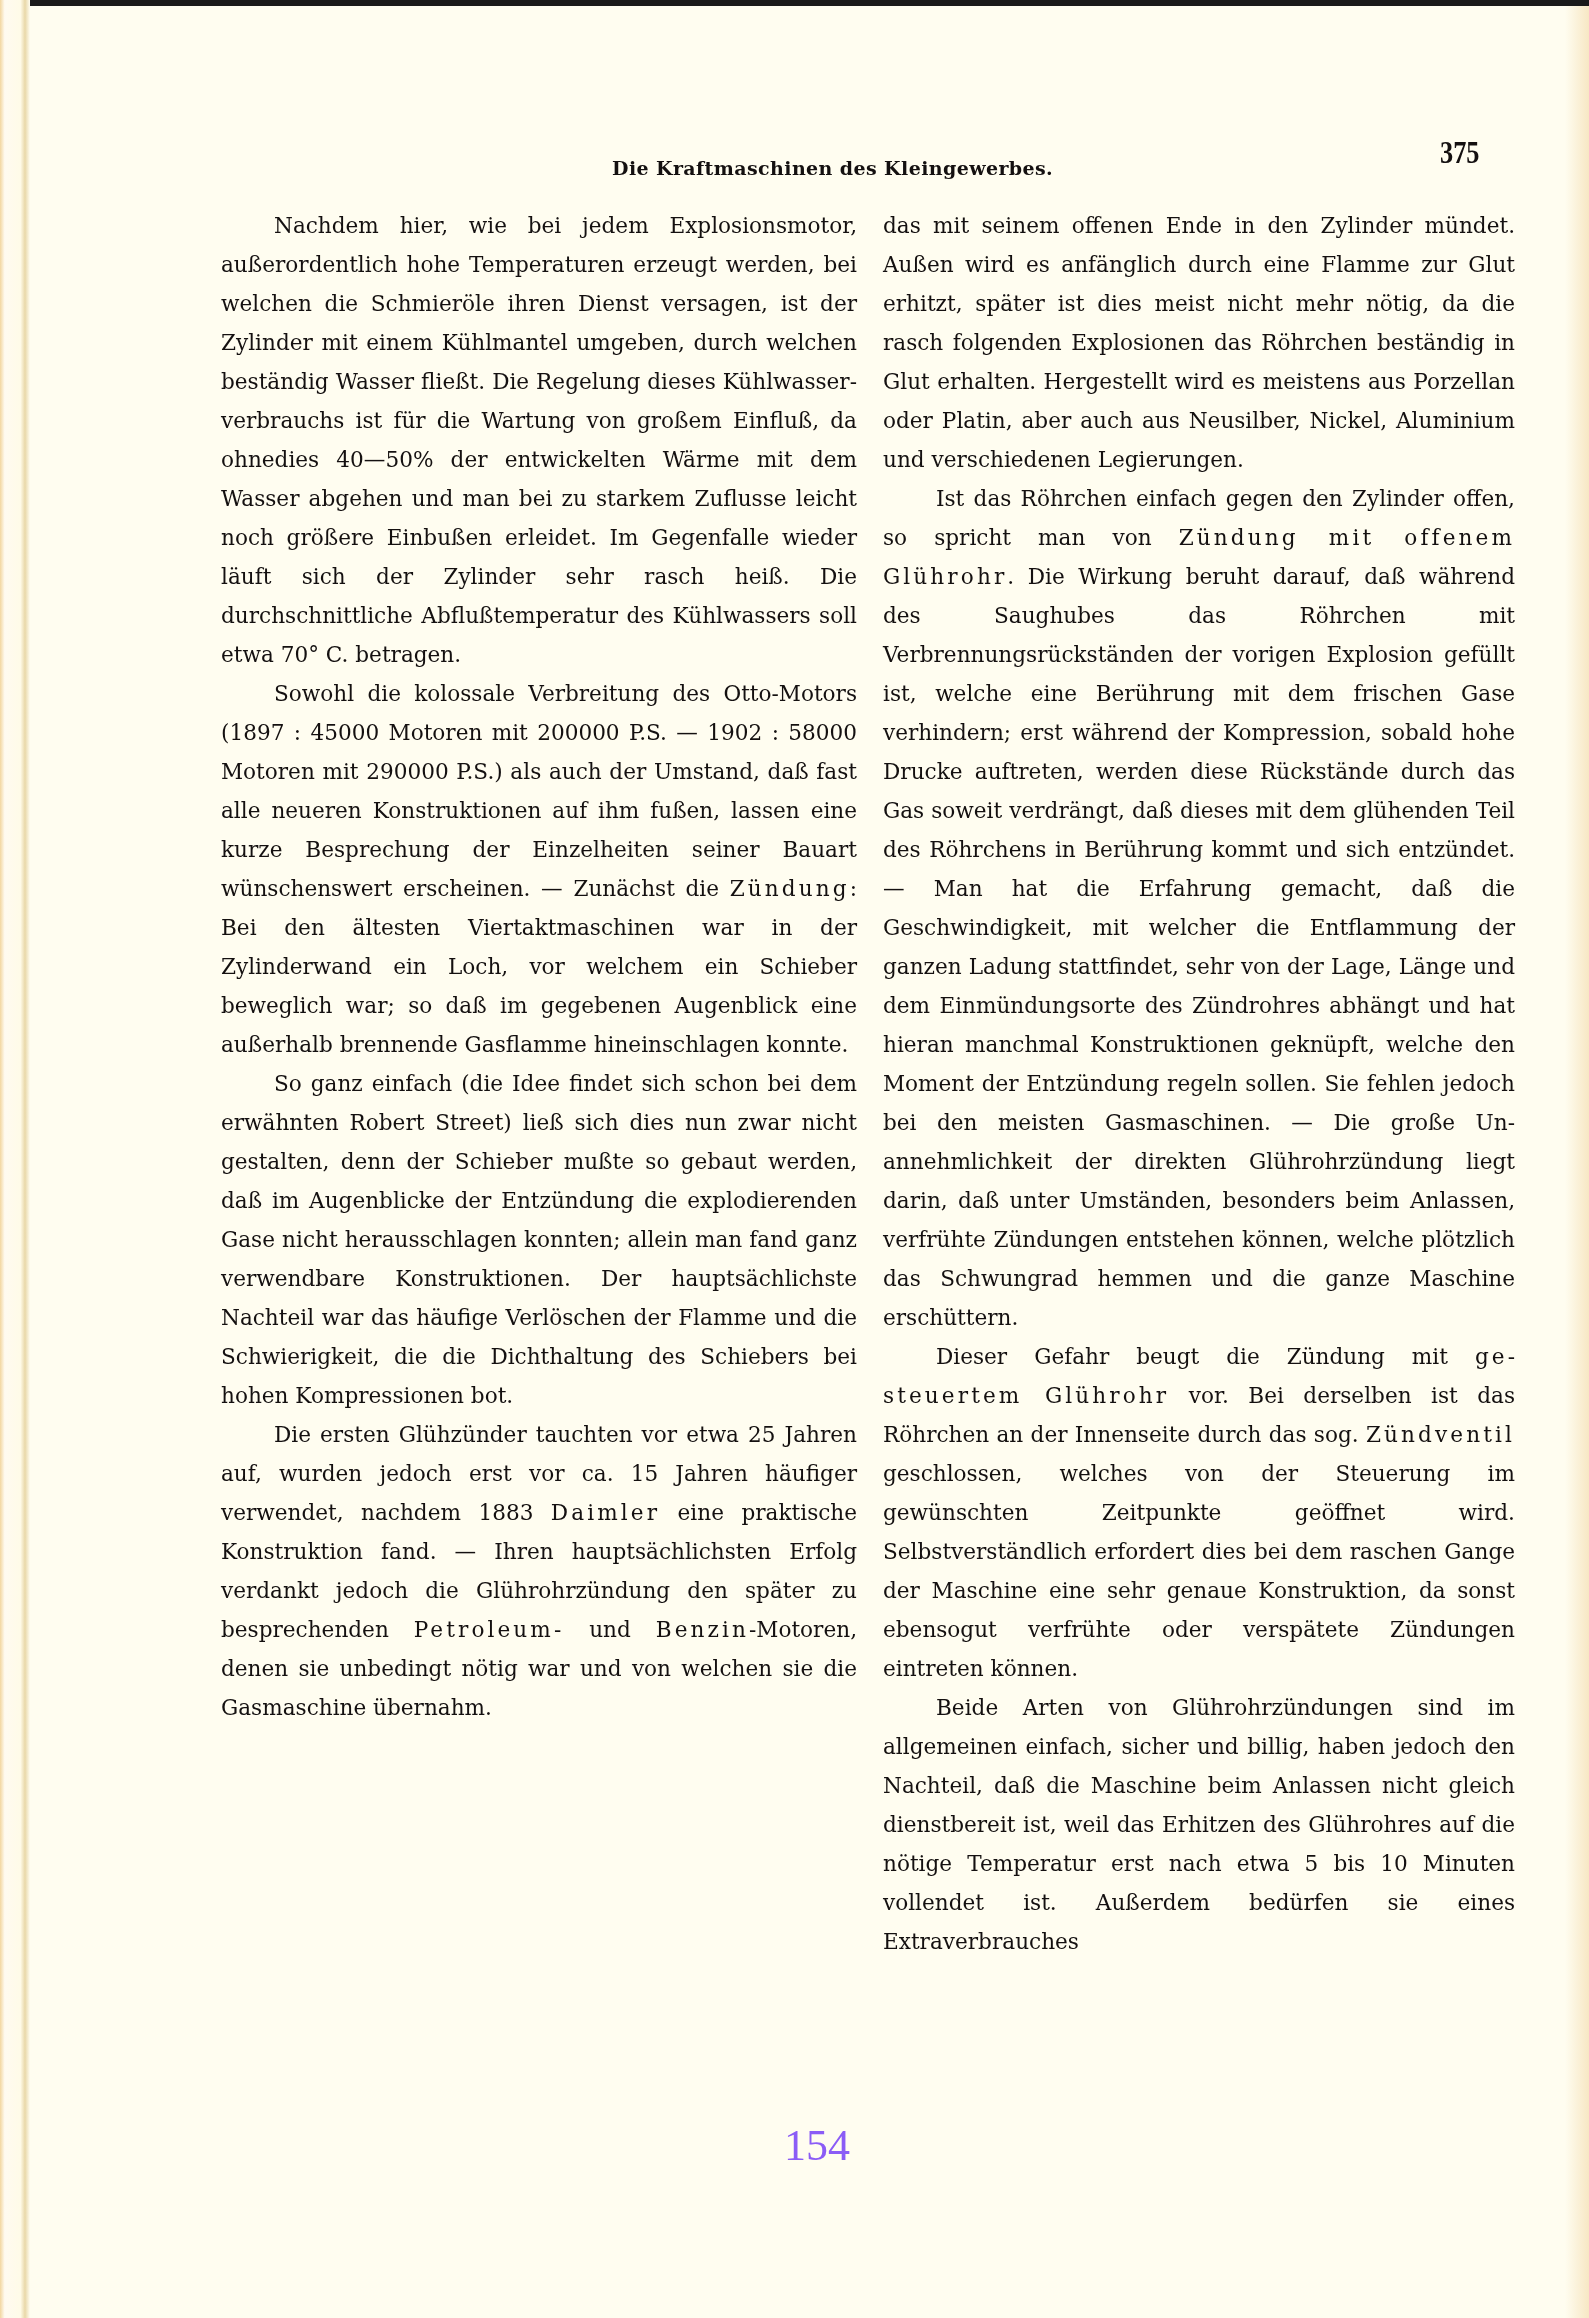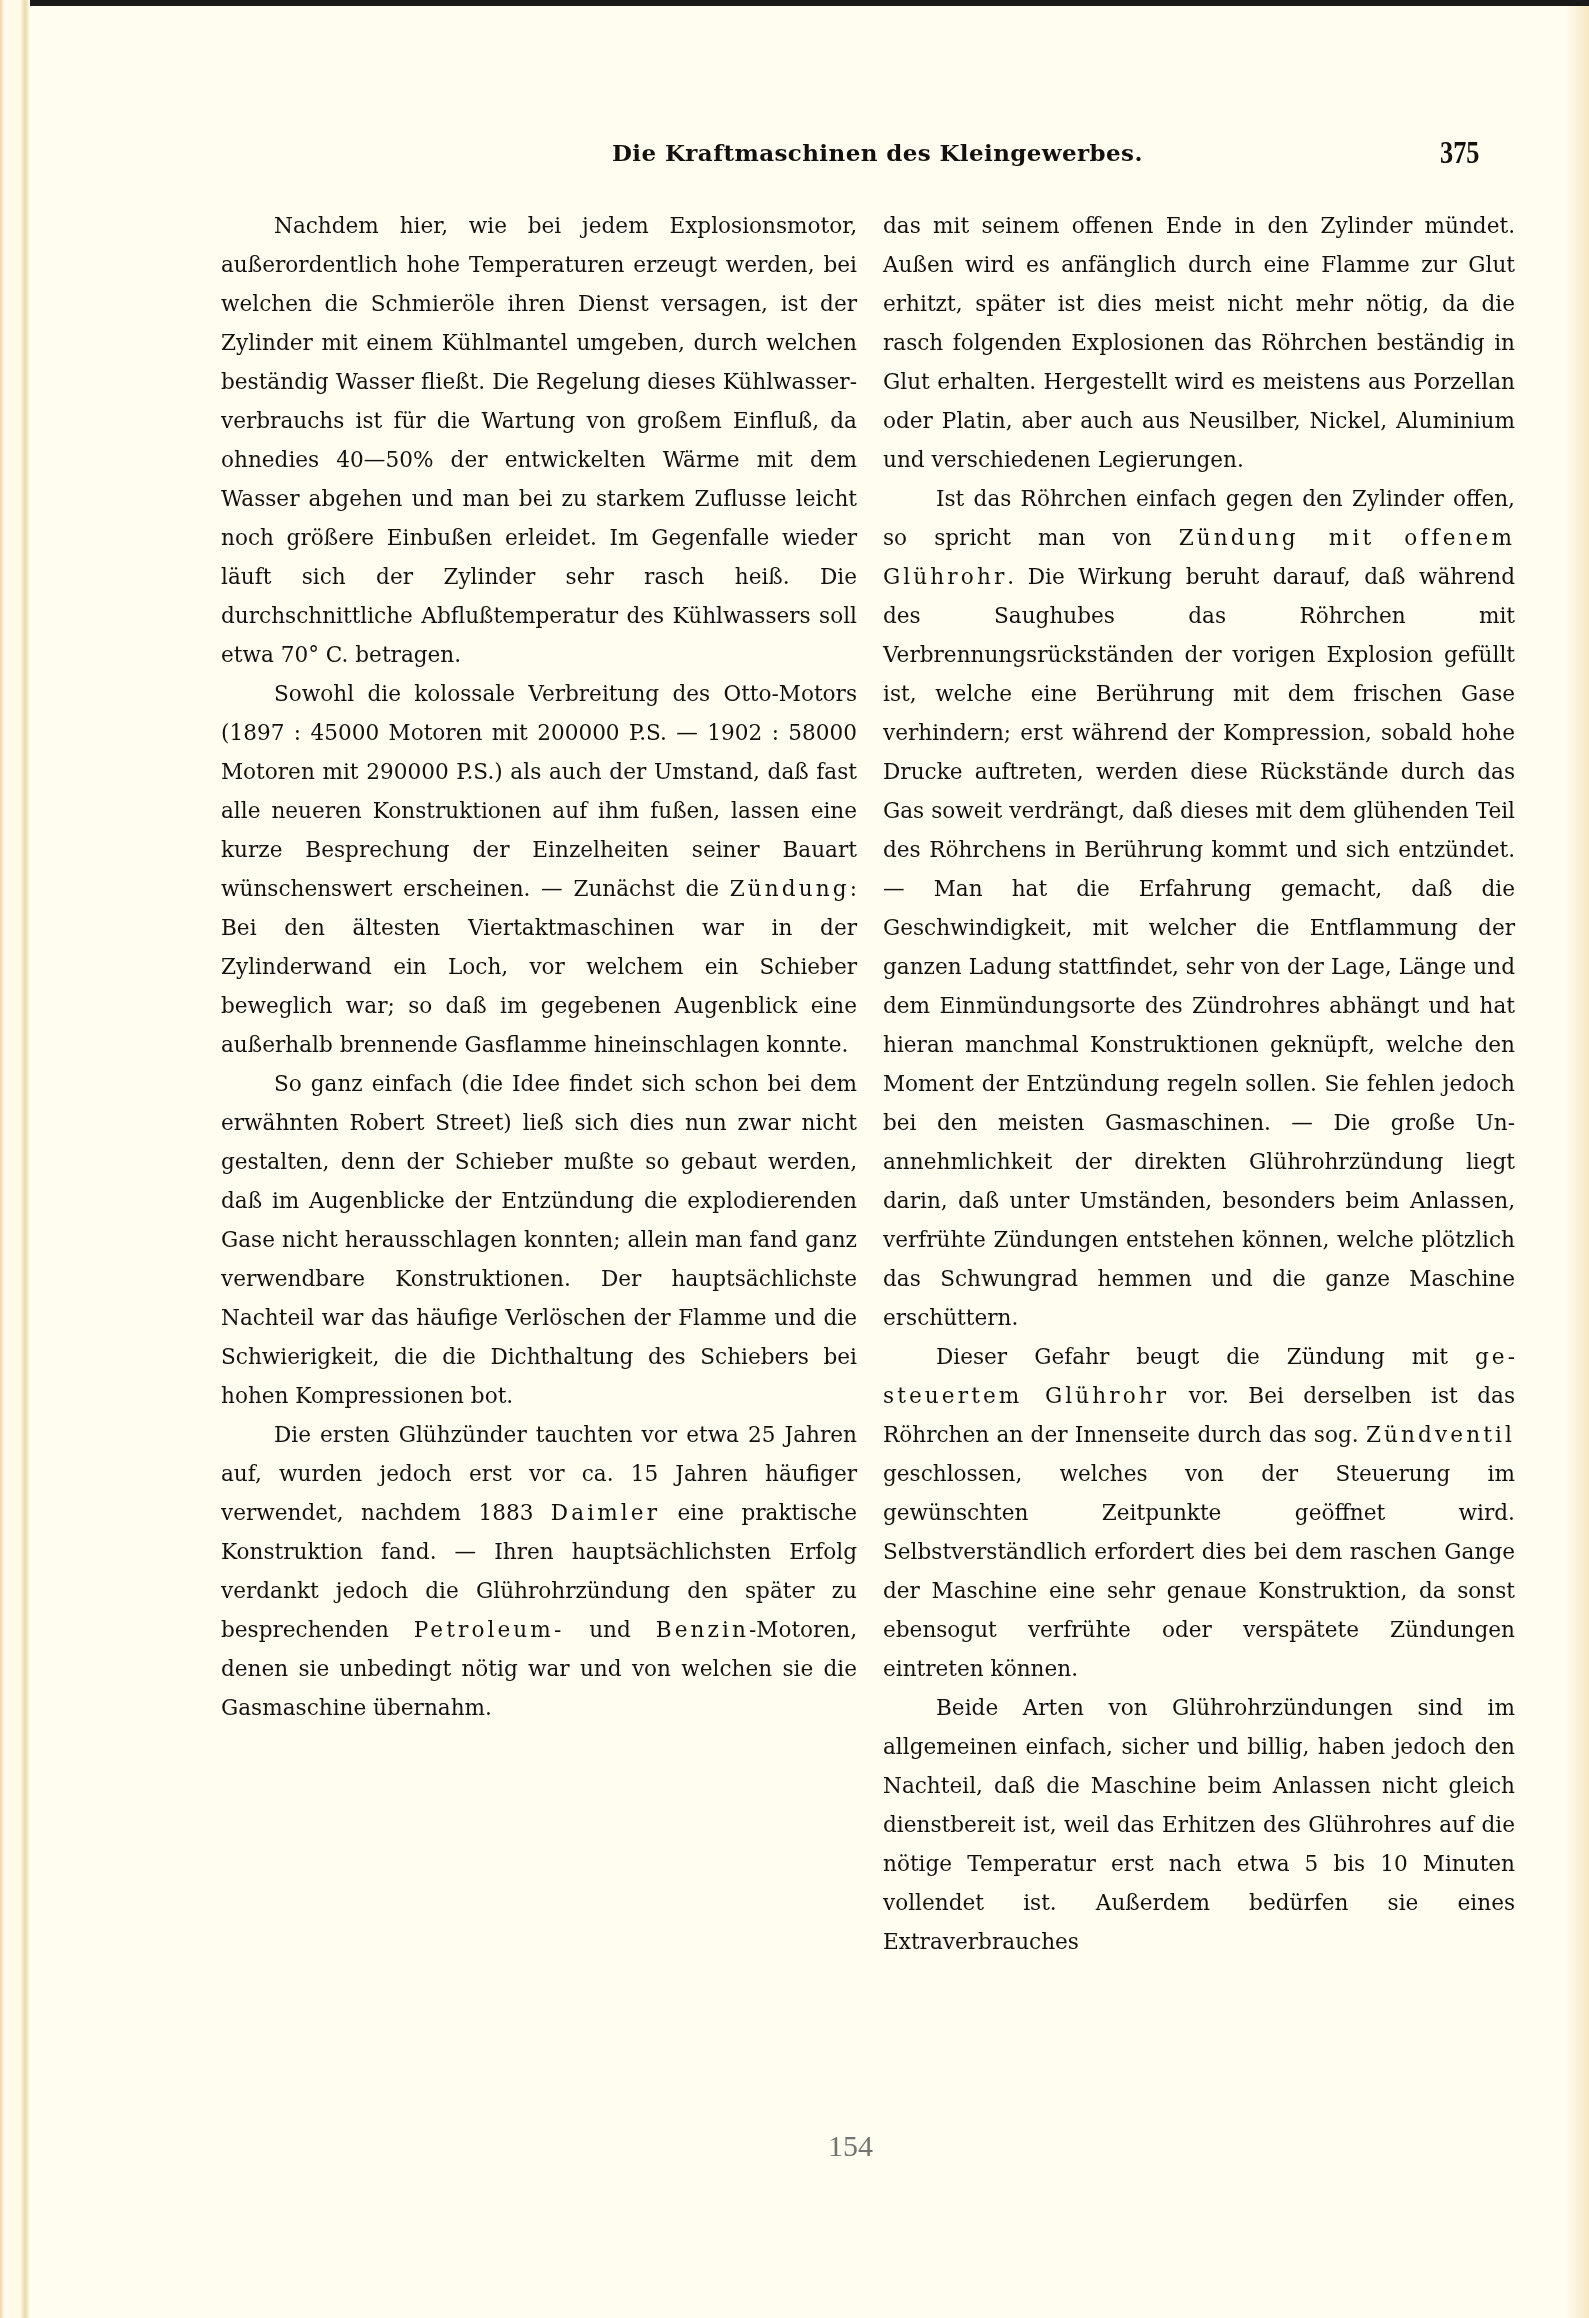--- a/index.html
+++ b/index.html
@@ -36,24 +36,24 @@
     .running-head {
       position: absolute;
       top: 137px;
       left: 612px;
       width: 887px;
       height: 39px;
     }
     .running-title {
       position: absolute;
       left: 0;
-      top: 0;
+      top: 16px;
       font-family: "DejaVu Serif", serif;
       font-weight: bold;
-      font-size: 23px;
+      font-size: 19px;
       letter-spacing: 0.4px;
       line-height: 31px;
     }
     .page-number-top {
       position: absolute;
       right: 19.6px;
       top: -1.6px;
       font-family: "Liberation Serif", serif;
       font-weight: bold;
       font-size: 31px;
@@ -75,25 +75,25 @@
     .col-right { left: 883px; width: 632px; }
     .para {
       margin: 0;
       text-indent: 53px;
     }
     .para.no-indent { text-indent: 0; }
     .spaced { letter-spacing: 3.1px; }
     .page-number-bottom {
       position: absolute;
       top: 2126px;
-      left: 828px;
+      left: 784px;
       font-family: "Liberation Serif", serif;
-      font-size: 30px;
+      font-size: 44px;
       line-height: 39px;
-      color: #737373;
+      color: #8b5cf6;
     }
   </style>
 </head>
 <body>
 
 <div class="top-bar"></div>
 <div class="binding-edge"></div>
 <div class="right-edge"></div>
 
 <header class="running-head">

